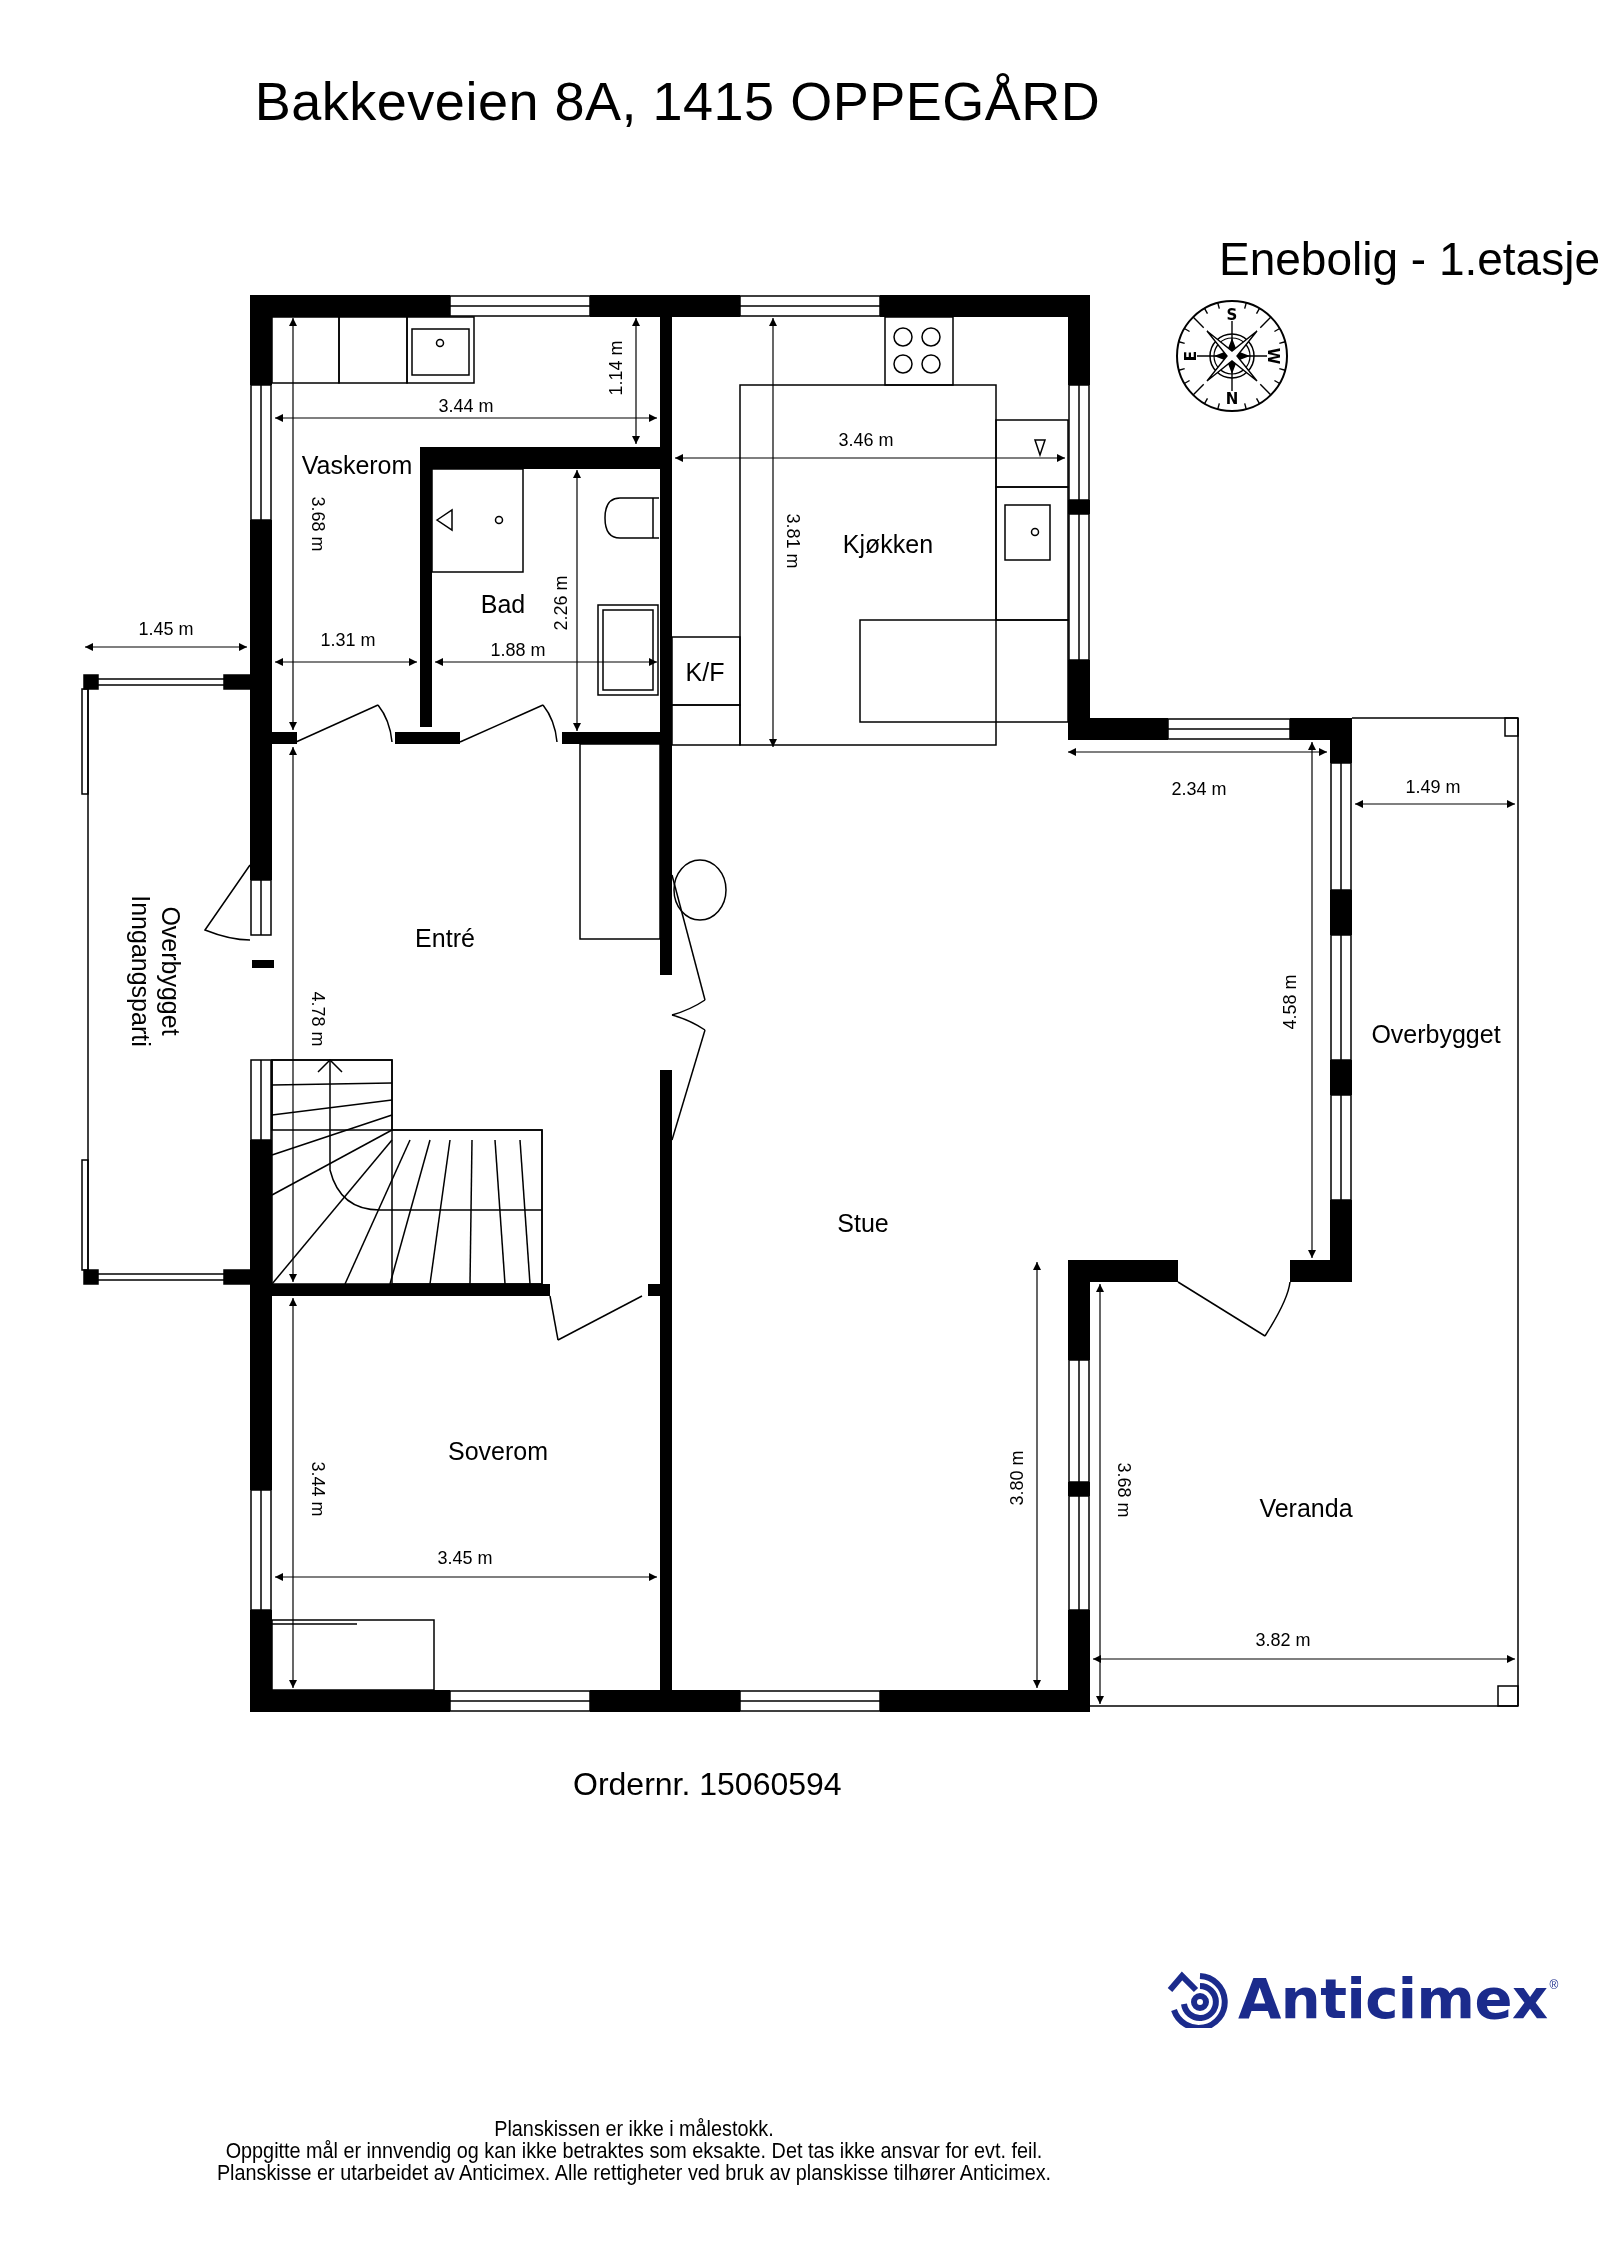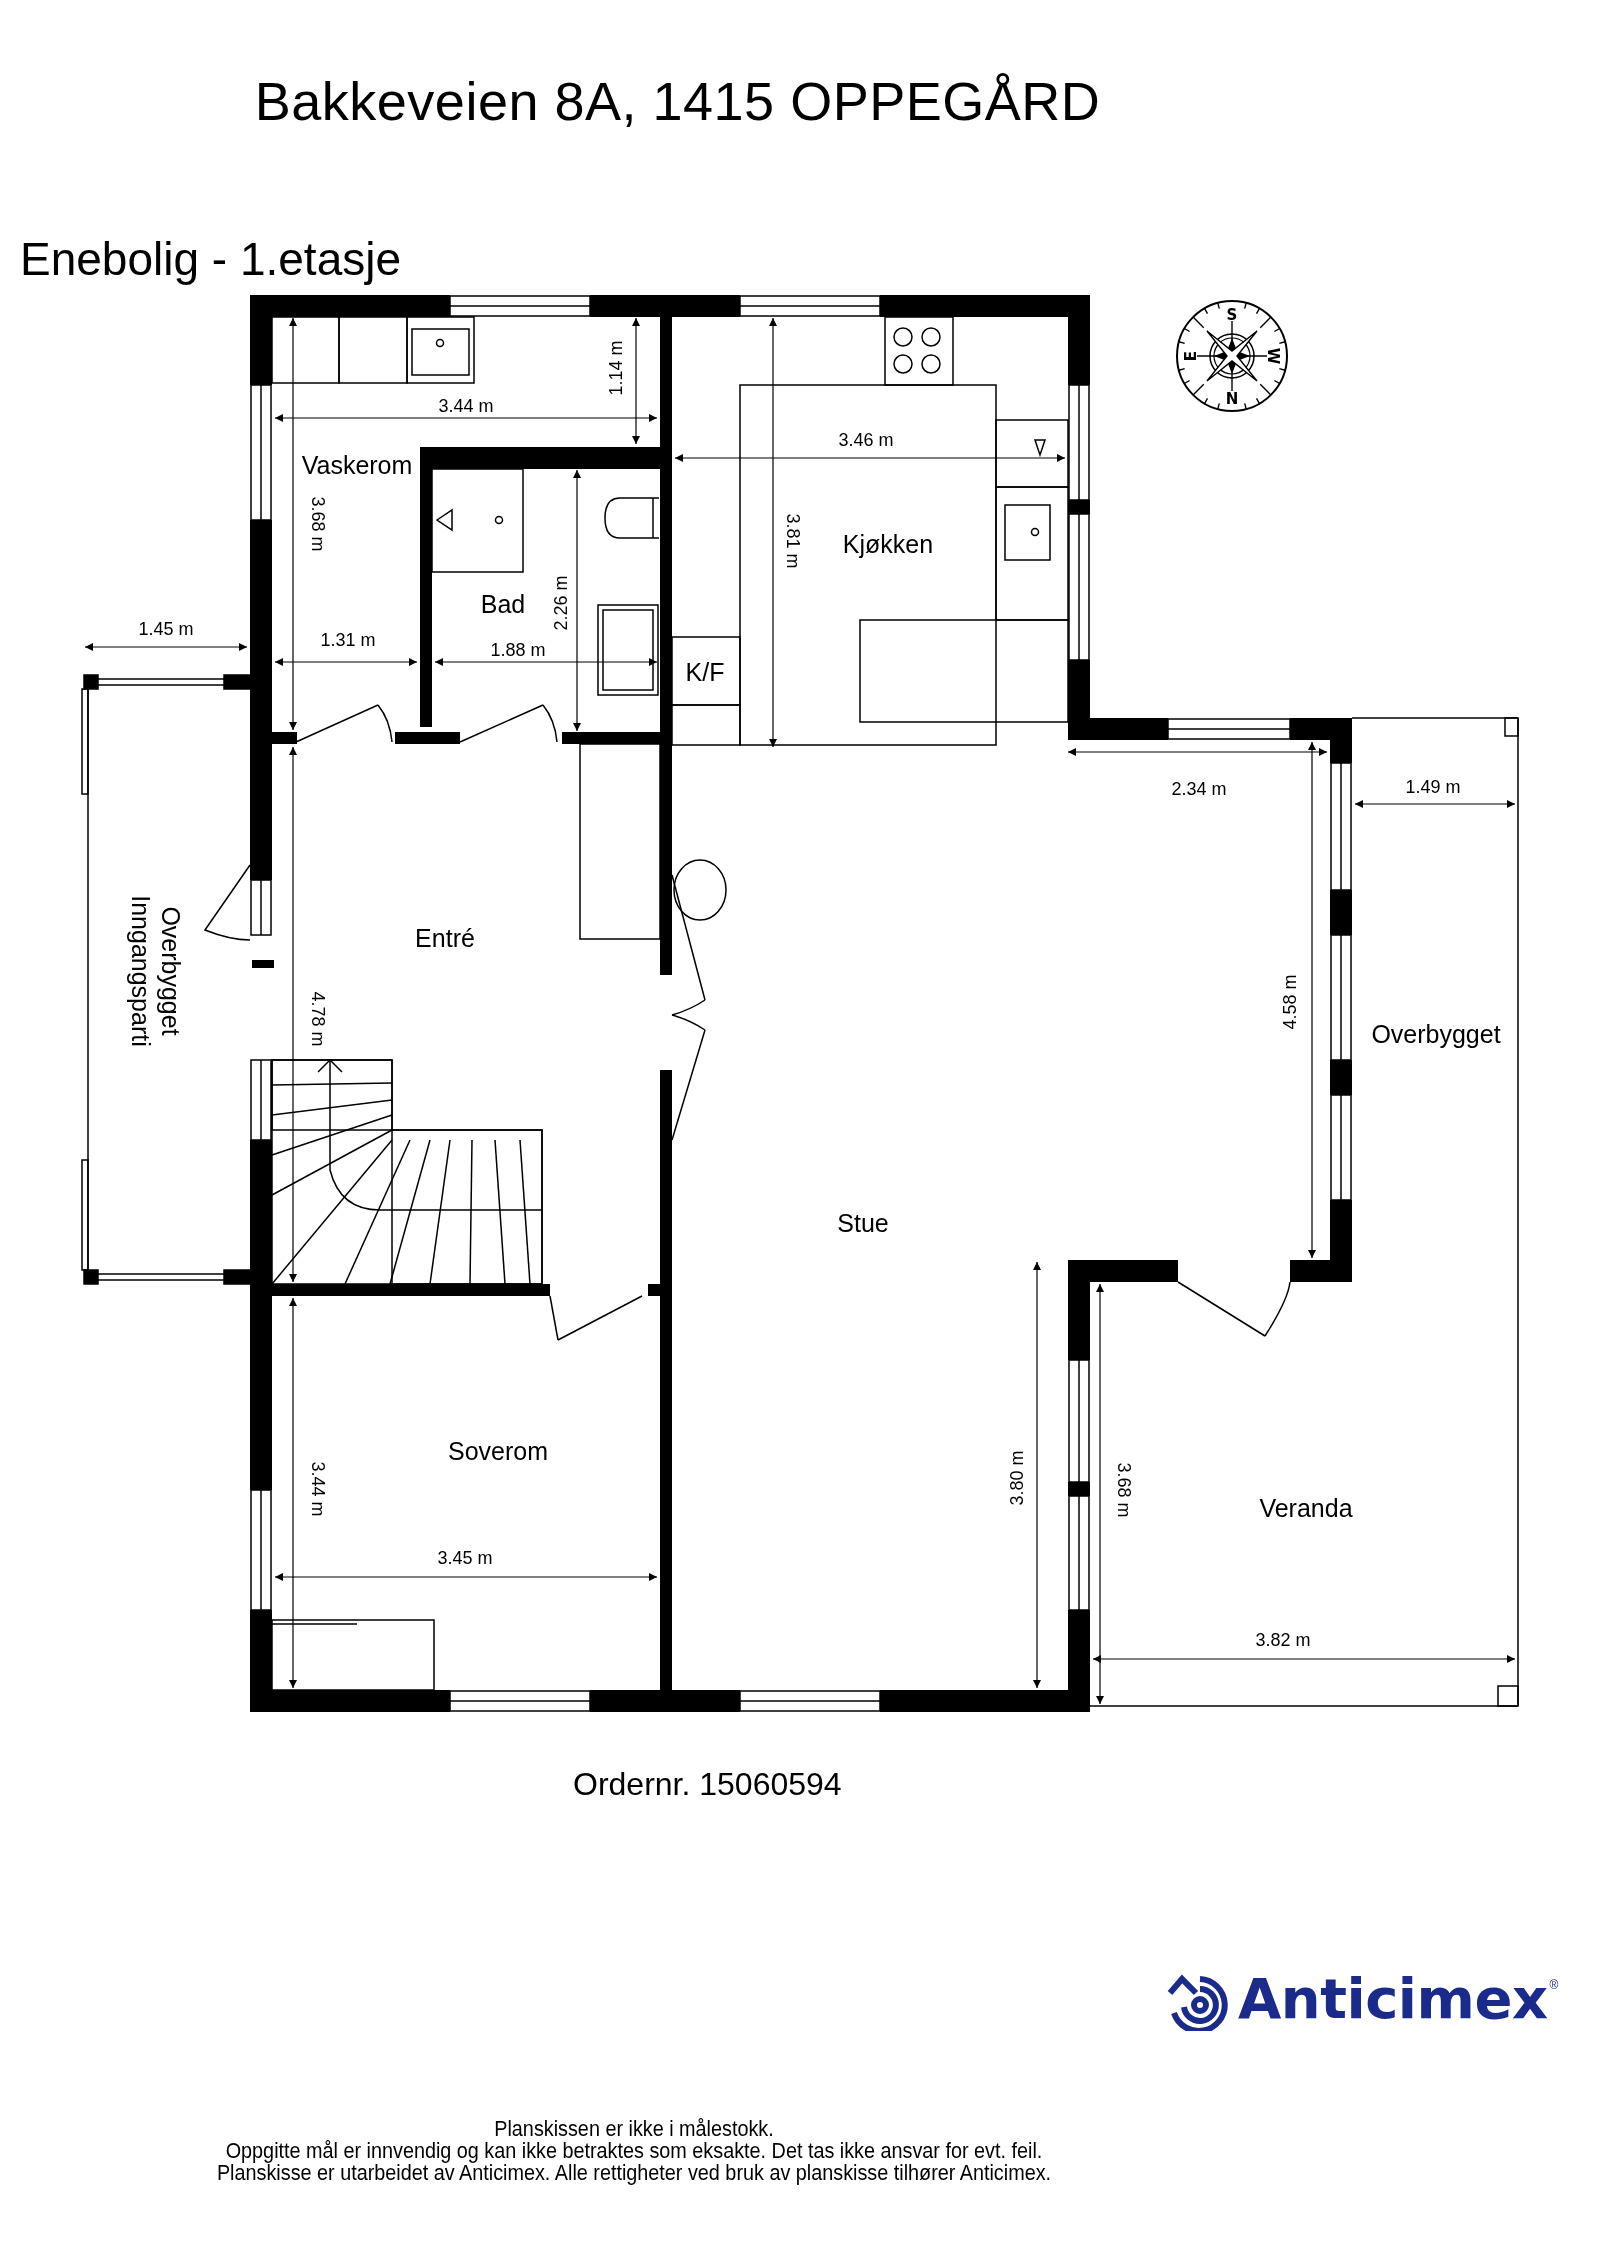--- a/index.html
+++ b/index.html
@@ -1,21 +1,21 @@
 <!DOCTYPE html>
 <html><head>
 <meta charset="utf-8">
 <style>
   html, body { margin: 0; padding: 0; background: #ffffff; }
   body { width: 1600px; height: 2263px; position: relative; overflow: hidden; font-family: "Liberation Sans", sans-serif; color: #000; }
   .title { position: absolute; left: 0; width: 1355px; top: 70px; text-align: center; font-size: 54px; letter-spacing: 0.5px; }
-  .subtitle { position: absolute; left: 0; width: 1600px; top: 232px; text-align: left; font-size: 46px; padding-left: 20px; box-sizing: border-box; }
+  .subtitle { position: absolute; left: 0; width: 1600px; top: 232px; text-align: right; font-size: 46px; padding-left: 20px; box-sizing: border-box; }
   svg.plan { position: absolute; left: 0; top: 0; }
   .order { position: absolute; left: 560px; top: 1766px; font-size: 32px; margin-left: 13px; }
-  .logo { position: absolute; left: 1160px; top: 1966px; display: flex; align-items: flex-end; }
+  .logo { position: absolute; left: 1160px; top: 1966px; display: flex; align-items: center; }
   .logo-text { font-family: "DejaVu Sans", sans-serif; font-weight: bold; font-size: 56px; color: #1b2b8c; letter-spacing: -0.5px; }
   .logo-reg { font-size: 12px; color: #1b2b8c; align-self: flex-start; margin-top: 12px; margin-left: 2px; }
   .footer { position: absolute; left: 0; width: 1268px; top: 2118px; text-align: center; font-size: 22px; line-height: 22px; }
   .footer div { transform: scaleX(0.9); }
   .room-label { font-family: "Liberation Sans", sans-serif; font-size: 25px; }
   .dim { font-family: "Liberation Sans", sans-serif; font-size: 18px; }
 </style>
 </head>
 <body>
 

